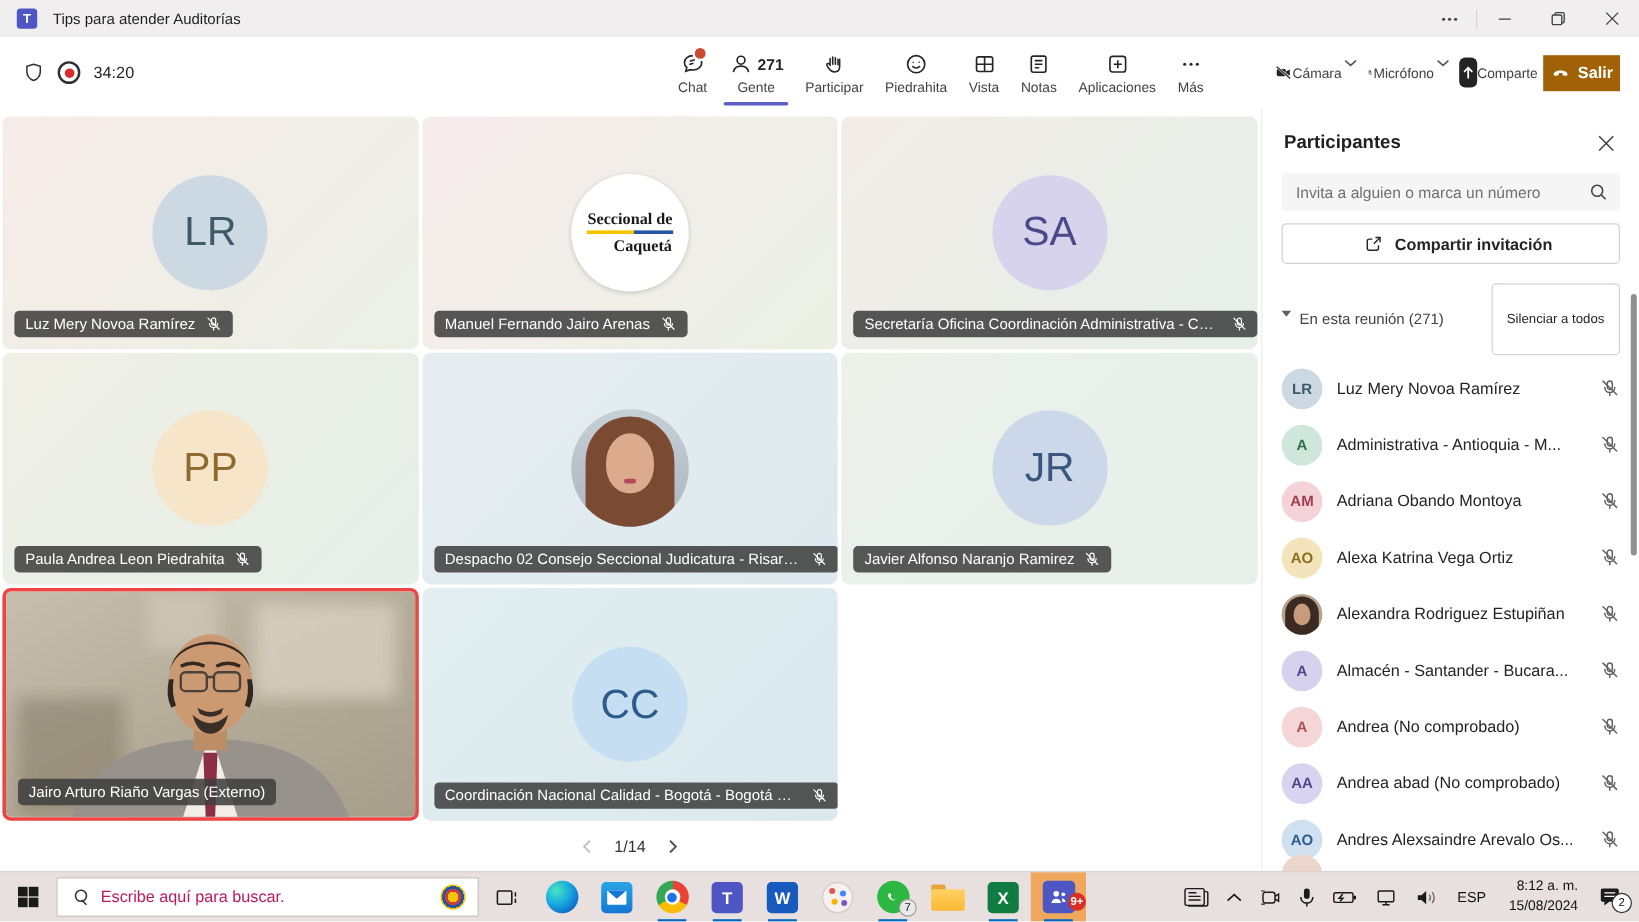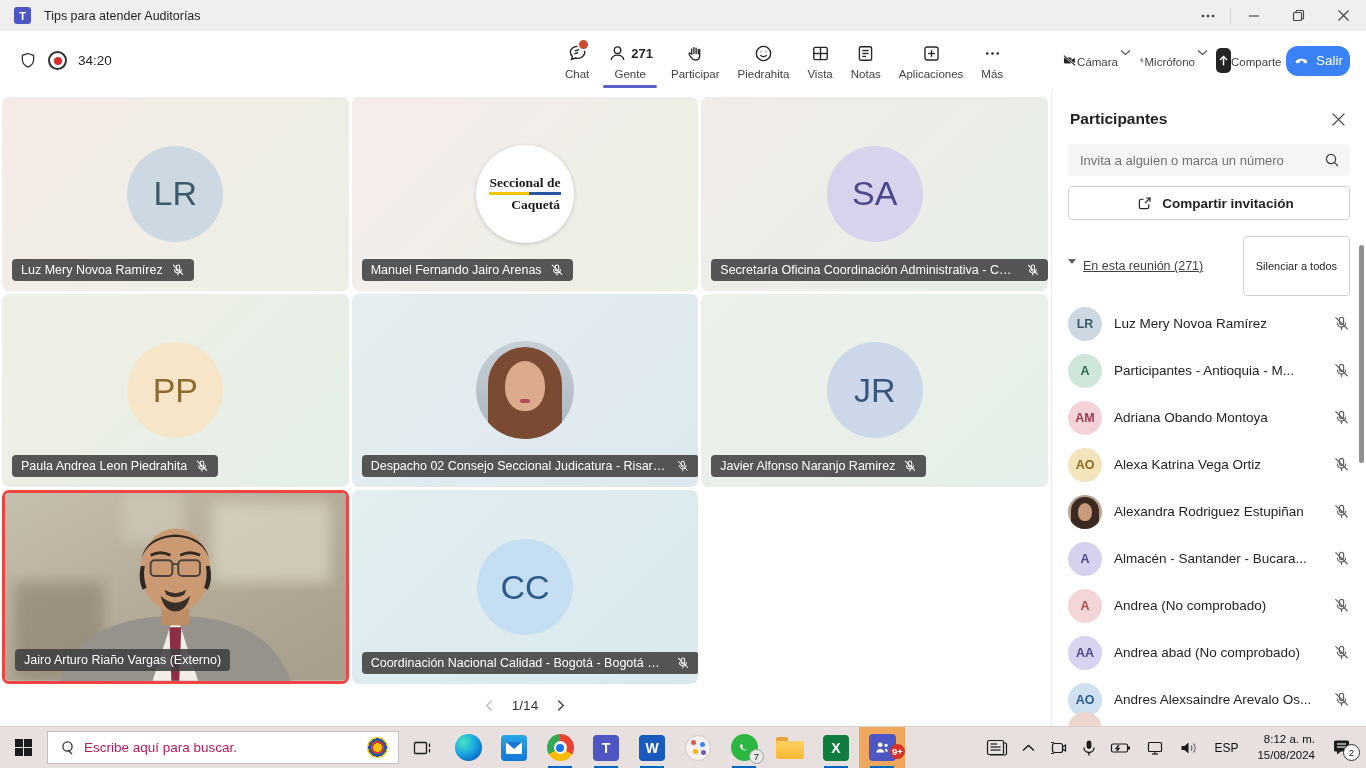--- a/index.html
+++ b/index.html
@@ -26,21 +26,21 @@
   .tab .iconrow{display:flex;align-items:center;gap:3px;height:24px;}
   .tab .cnt{font-size:13px;font-weight:700;}
   .tab .lbl{font-size:11.5px;color:#424242;margin-top:3px;white-space:nowrap;}
   .tab.active::after{content:"";position:absolute;left:5px;right:5px;bottom:0;height:3px;border-radius:2px;background:#5b5fc7;}
   .tab .dot{position:absolute;top:-3px;right:8px;width:9px;height:9px;border-radius:50%;background:#cc4a31;border:2px solid #fff;}
   #devices{position:absolute;right:16px;top:0;height:100%;display:flex;align-items:center;}
   .dev{display:flex;flex-direction:row;align-items:center;width:56px;cursor:pointer;}
   .dev .lbl{font-size:11.5px;color:#424242;margin-top:3px;white-space:nowrap;}
   .chev{margin:0 8px 16px 2px;}
   .share-sq{width:25px;height:25px;background:#242424;border-radius:5px;display:flex;align-items:center;justify-content:center;}
-  .leave{margin-left:14px;width:64px;height:30px;background:#3b82f6;border-radius:12px;color:#fff;display:flex;align-items:center;justify-content:center;gap:6px;font-size:13.5px;font-weight:400;cursor:pointer;}
+  .leave{margin-left:14px;width:64px;height:30px;background:#a16207;border-radius:0;color:#fff;display:flex;align-items:center;justify-content:center;gap:6px;font-size:13.5px;font-weight:700;cursor:pointer;}
 
   
   #stage{position:absolute;top:90px;left:0;width:1050px;height:636px;background:#fff;}
   #grid{position:absolute;top:7px;left:2px;width:1046px;height:587px;display:grid;grid-template-columns:repeat(3,1fr);grid-template-rows:repeat(3,1fr);gap:3px;}
   .tile{position:relative;border-radius:7px;overflow:hidden;background:#eef0ea;}
   .tile.speaking{border:3px solid #ef4444;}
   .avatar-wrap{position:absolute;inset:0;display:flex;align-items:center;justify-content:center;}
   .av-init{width:96px;height:96px;border-radius:50%;display:flex;align-items:center;justify-content:center;font-size:34px;}
   .av-logo{width:98px;height:98px;border-radius:50%;background:#fff;box-shadow:0 1px 4px rgba(0,0,0,.18);display:flex;flex-direction:column;align-items:center;justify-content:center;font-family:"Liberation Serif",serif;}
   .av-logo .l1{font-size:13.5px;font-weight:700;color:#1a1a1a;}
@@ -70,21 +70,21 @@
   
   #panel{position:absolute;top:90px;right:0;width:315px;height:636px;background:#fff;border-left:1px solid #ececec;box-sizing:border-box;}
   .p-head{display:flex;align-items:center;justify-content:space-between;padding:20px 20px 14px 18px;}
   .p-title{font-size:15.5px;font-weight:700;color:#1f1f1f;}
   .p-search{margin:2px 16px 10px;position:relative;}
   .p-search input{width:100%;height:32px;box-sizing:border-box;background:#f5f5f5;border:none;border-radius:4px;padding:0 34px 0 12px;font-size:13px;color:#333;font-family:"Liberation Sans",sans-serif;outline:none;}
   .p-search input::placeholder{color:#707070;}
   .p-search .mag{position:absolute;right:10px;top:8px;}
   .p-share{margin:0 16px;height:32px;border:1px solid #d1d1d1;border-radius:4px;background:#fff;display:flex;align-items:center;justify-content:center;gap:9px;font-size:13.5px;font-weight:700;color:#242424;cursor:pointer;padding-left:12px;}
   .p-section{display:flex;align-items:center;justify-content:space-between;margin:16px 16px 4px;}
-  .p-sec-left{display:flex;align-items:flex-start;gap:7px;font-size:12.5px;color:#424242;cursor:pointer;text-decoration:underline;}
+  .p-sec-left{display:flex;align-items:flex-start;gap:7px;font-size:12.5px;color:#424242;cursor:pointer;}
   .tri{width:0;height:0;border-left:4.5px solid transparent;border-right:4.5px solid transparent;border-top:5.5px solid #616161;}
   .muteall{border:1px solid #d1d1d1;border-radius:4px;background:#fff;font-size:11px;color:#242424;padding:23px 12px;font-family:"Liberation Sans",sans-serif;cursor:pointer;}
   #plist{overflow:hidden;}
   .prow{display:flex;align-items:center;gap:12px;padding:6.5px 16px;}
   .prow .pav{width:34px;height:34px;border-radius:50%;display:flex;align-items:center;justify-content:center;font-size:12.5px;font-weight:700;flex:none;}
   .prow .nm{flex:1;font-size:13.5px;color:#242424;white-space:nowrap;overflow:hidden;text-overflow:ellipsis;}
   .p-scroll{position:absolute;right:2px;top:155px;width:5px;height:218px;border-radius:3px;background:#909090;}
   .partial-av{position:absolute;left:16px;top:622px;width:34px;height:34px;border-radius:50%;background:#ecd5cb;}
 
   
@@ -497,21 +497,21 @@
     <div id="plist">
         <div class="prow">
     <span class="pav" style="background: rgb(204, 217, 227); color: rgb(60, 90, 104);">LR</span>
     <span class="nm">Luz Mery Novoa Ramírez</span>
     <svg width="17" height="17" viewBox="0 0 17 17" style="color:#616161">
             <use href="#sym-mic-off"></use>
           </svg>
   </div>
         <div class="prow">
     <span class="pav" style="background: rgb(207, 231, 218); color: rgb(47, 107, 78);">A</span>
-    <span class="nm">Participantes - Antioquia - M...</span>
+    <span class="nm">Administrativa - Antioquia - M...</span>
     <svg width="17" height="17" viewBox="0 0 17 17" style="color:#616161">
             <use href="#sym-mic-off"></use>
           </svg>
   </div>
         <div class="prow">
     <span class="pav" style="background: rgb(243, 211, 216); color: rgb(160, 60, 80);">AM</span>
     <span class="nm">Adriana Obando Montoya</span>
     <svg width="17" height="17" viewBox="0 0 17 17" style="color:#616161">
             <use href="#sym-mic-off"></use>
           </svg>

